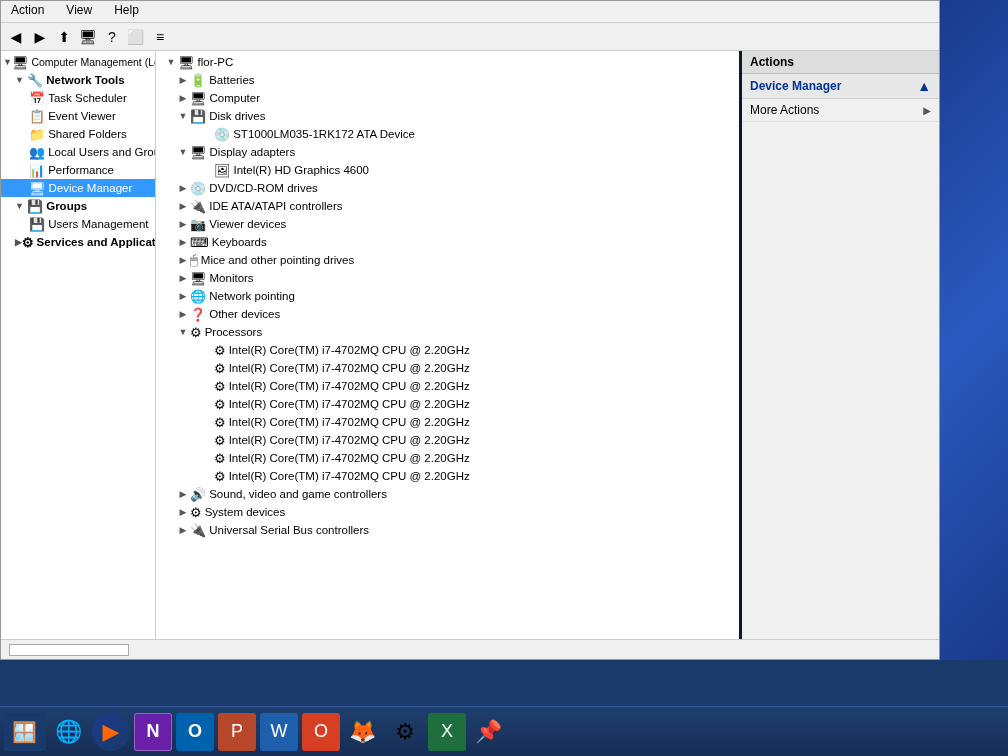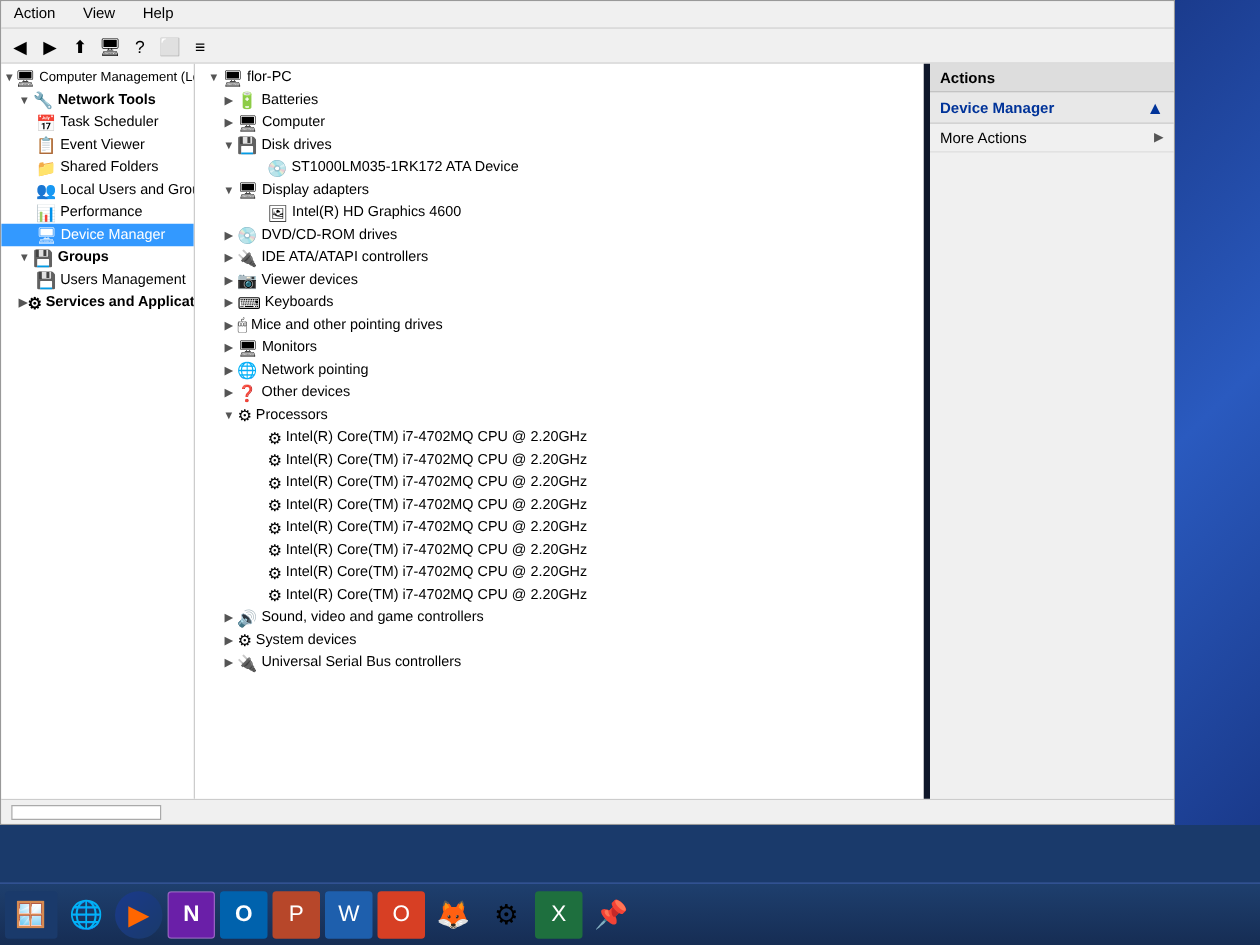--- a/index.html
+++ b/index.html
@@ -110,21 +110,21 @@
     }
 
     .dev-indent { display: inline-block; }
     .dev-expand { width: 14px; font-size: 9px; color: #555; text-align: center; }
     .dev-icon { margin-right: 3px; font-size: 13px; }
 
     
     .actions-panel {
       width: 200px;
       background: #f0f0f0;
-      border-left: 5px solid #0f172a;
+      border-left: 3px solid #0f172a;
       padding: 0;
     }
     .actions-header {
       background: #ddd;
       font-weight: bold;
       font-size: 12px;
       padding: 4px 8px;
       border-bottom: 1px solid #bbb;
     }
     .actions-section-title {

